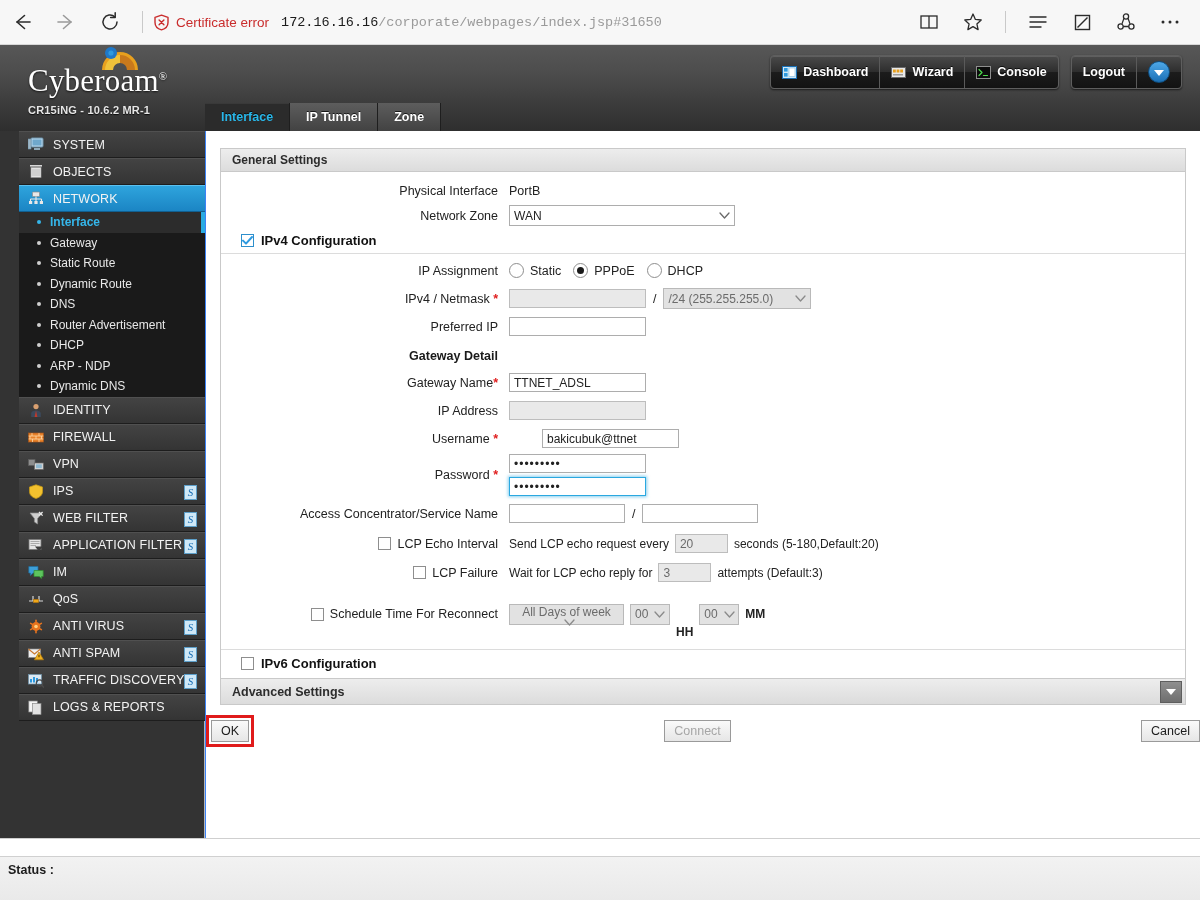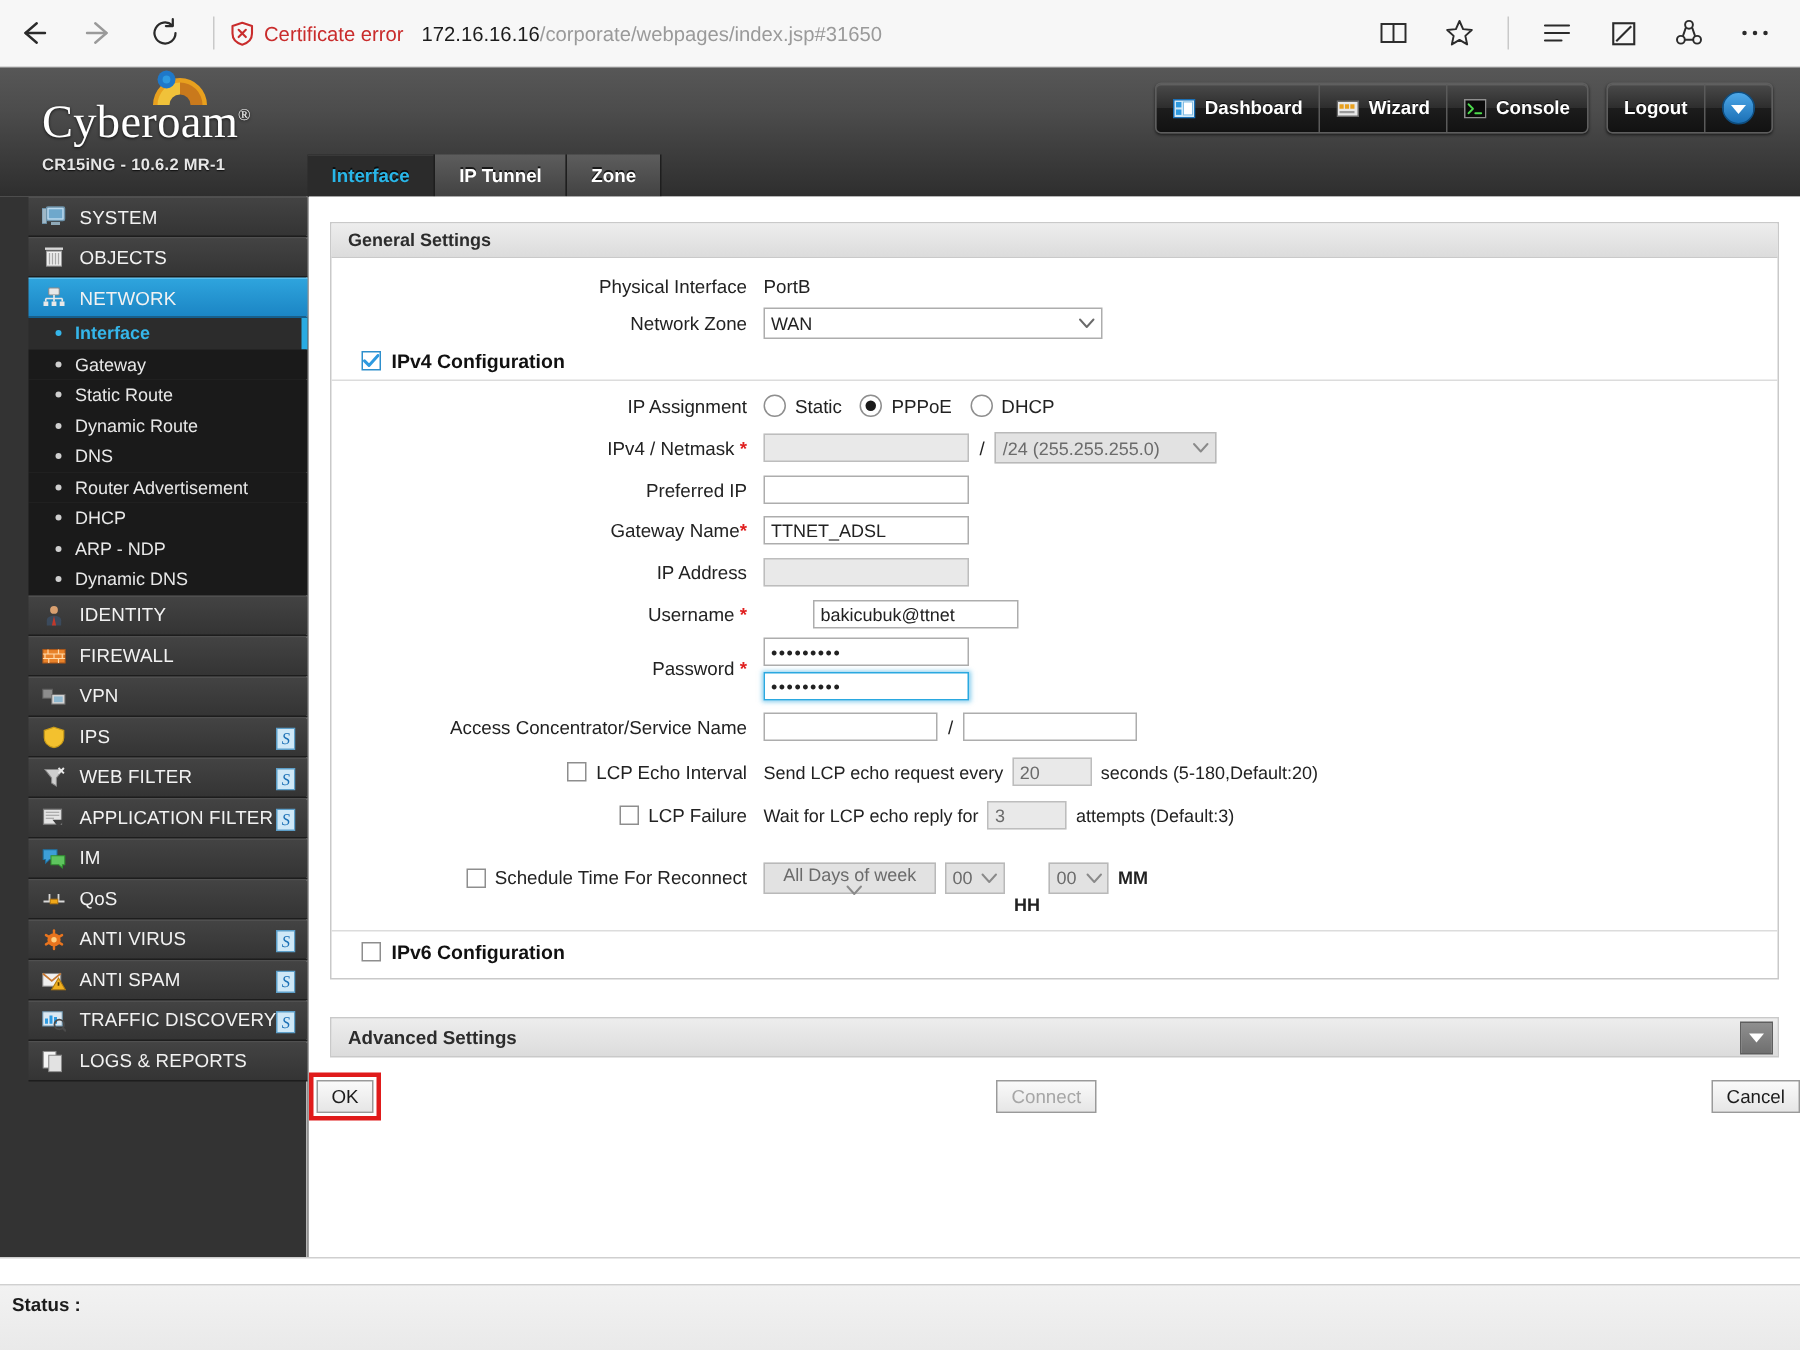--- a/index.html
+++ b/index.html
@@ -20,28 +20,28 @@
     width:44px;height:44px;display:flex;align-items:center;justify-content:center;
     cursor:default;flex:none;
   }
   .nav-btn svg{display:block;}
   .chrome-sep{width:1px;height:22px;background:#c9c9c9;margin:0 10px;flex:none;}
   .cert-error{
     display:flex;align-items:center;gap:6px;color:#c92c2c;font-size:13.5px;flex:none;
   }
   .cert-icon{width:17px;height:17px;flex:none;}
   .url-box{
-    margin-left:12px;font-size:13.5px;color:#9a9a9a;white-space:nowrap;flex:none;
+    margin-left:12px;font-size:13.5px;color:#9a9a9a;white-space:nowrap;flex:none;font-family:Liberation Mono, monospace;
   }
   .url-host{color:#1c1c1c;}
   .chrome-right{margin-left:auto;display:flex;align-items:center;padding-right:8px;}
 
   
   .app{
-    position:absolute;left:0;top:45px;width:1200px;height:855px;background:#a3a3a3;
+    position:absolute;left:0;top:45px;width:1200px;height:855px;background:#3b82f6;
   }
 
   
   .app-header{
     position:absolute;left:0;top:0;width:1200px;height:86px;
     background:linear-gradient(180deg,#575757 0%,#4c4c4c 34%,#3d3d3d 66%,#2e2e2e 100%);
   }
   .logo-wrap{position:absolute;left:28px;top:20px;width:175px;}
   .logo-text{
     font-family:"Liberation Serif",serif;font-size:31px;color:#ffffff;
@@ -750,20 +750,23 @@
           </div>
         </div>
 
         <div class="row" style="margin-top:3px;">
           <div class="lbl">Preferred IP</div>
           <div class="val">
             <input class="txt" style="width: 137px;" value="">
           </div>
         </div>
 
+        <div class="row" style="margin-top:4px;">
+          <div class="lbl sect-title">Gateway Detail</div>
+        </div>
 
         <div class="row" style="margin-top:2px;">
           <div class="lbl">
             <span>Gateway Name</span><span class="req">*</span>
           </div>
           <div class="val">
             <input class="txt" style="width: 137px;" value="TTNET_ADSL">
           </div>
         </div>
 

